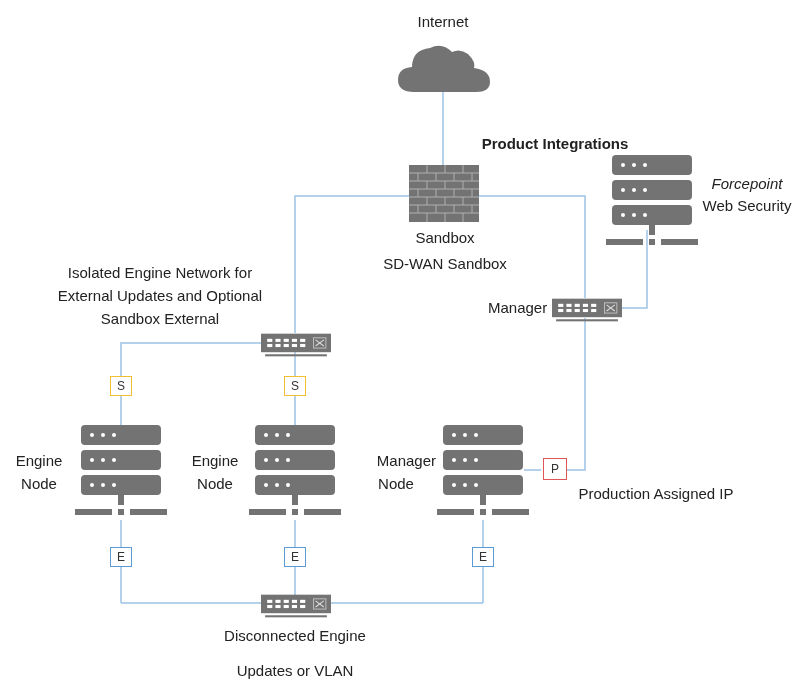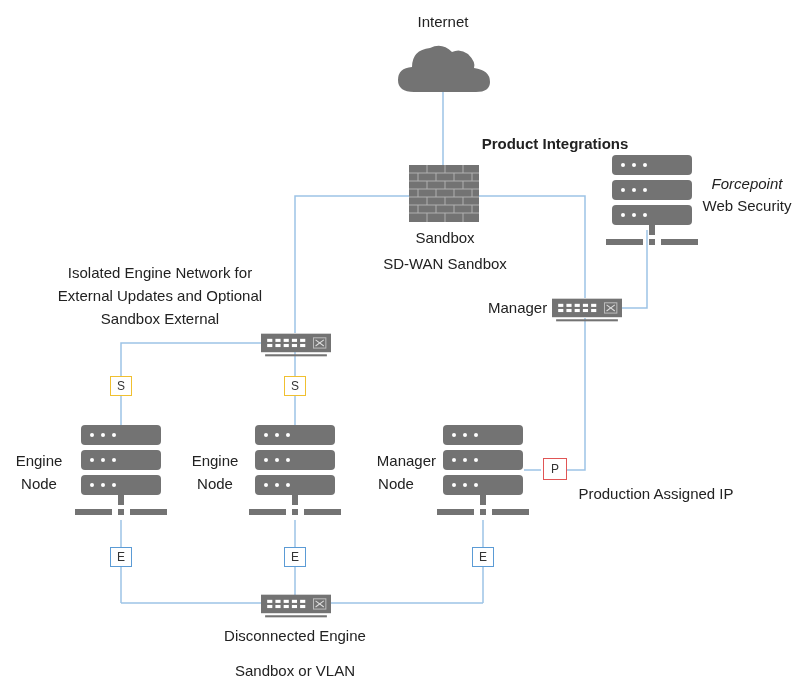--- a/index.html
+++ b/index.html
@@ -175,13 +175,13 @@
 <div class="lbl" style="left:556px;top:482px;width:200px;text-align:center;">Production Assigned IP</div>
 
 <div class="box e" style="left:110px;top:547px;">E</div>
 <div class="box e" style="left:284px;top:547px;">E</div>
 <div class="box e" style="left:472px;top:547px;">E</div>
 
 <svg class="icon" style="left:261px;top:594px;" width="70" height="24" viewBox="0 0 68 22">
     <use href="#sw"></use>
   </svg>
 <div class="lbl" style="left:195px;top:624px;width:200px;">Disconnected Engine</div>
-<div class="lbl" style="left:195px;top:659px;width:200px;">Sandbox or VLAN</div>
+<div class="lbl" style="left:195px;top:659px;width:200px;">Updates or VLAN</div>
 
 </body></html>

